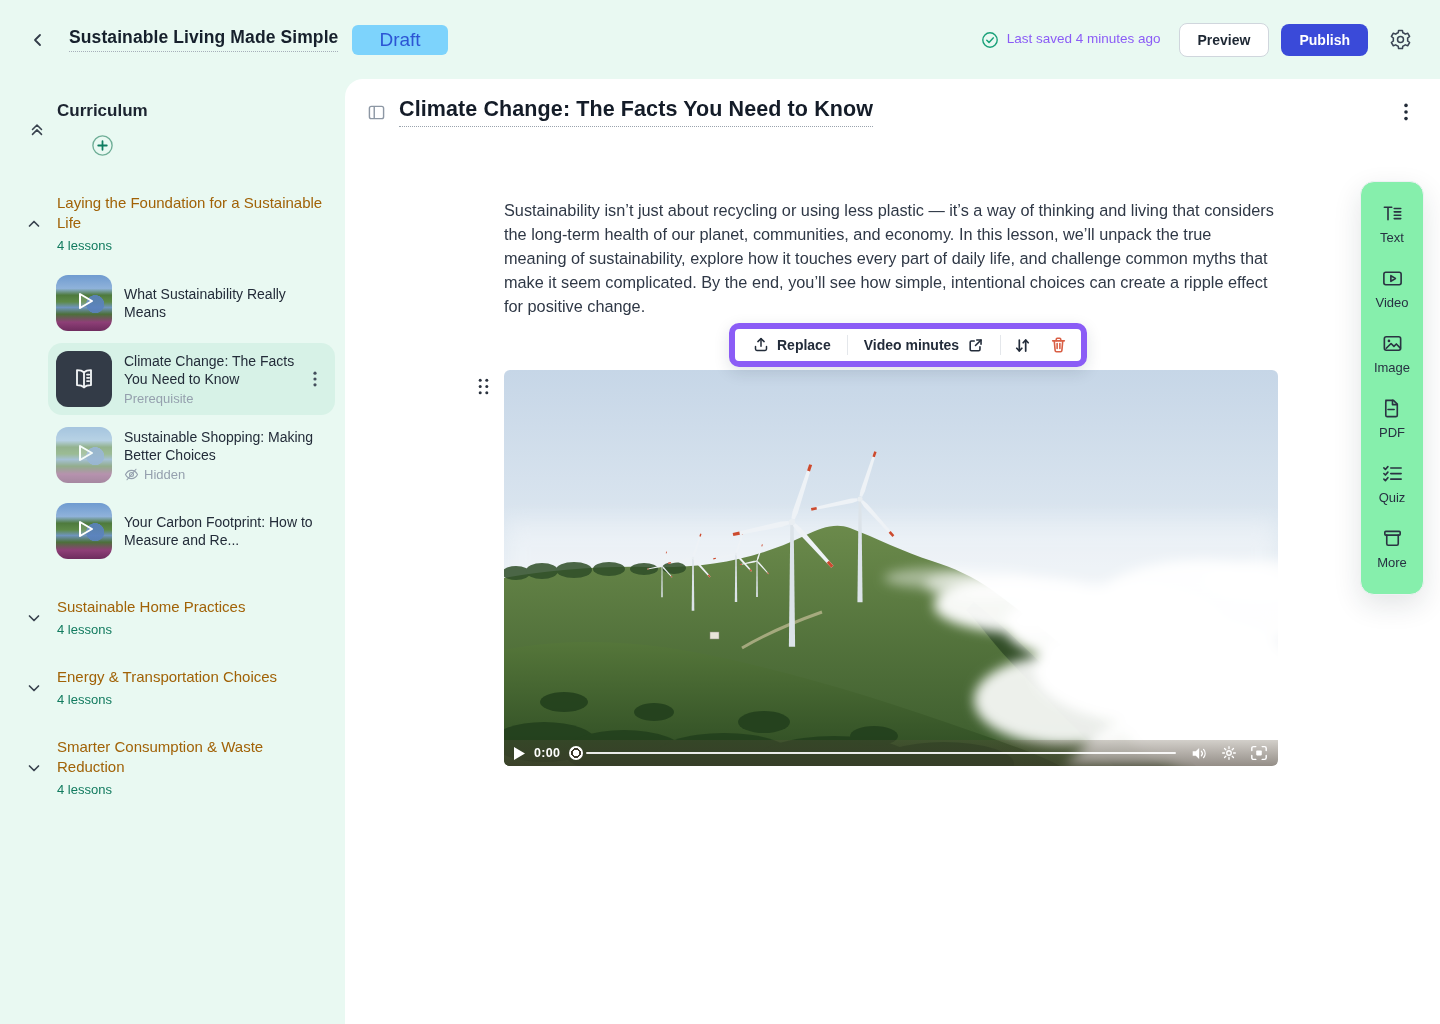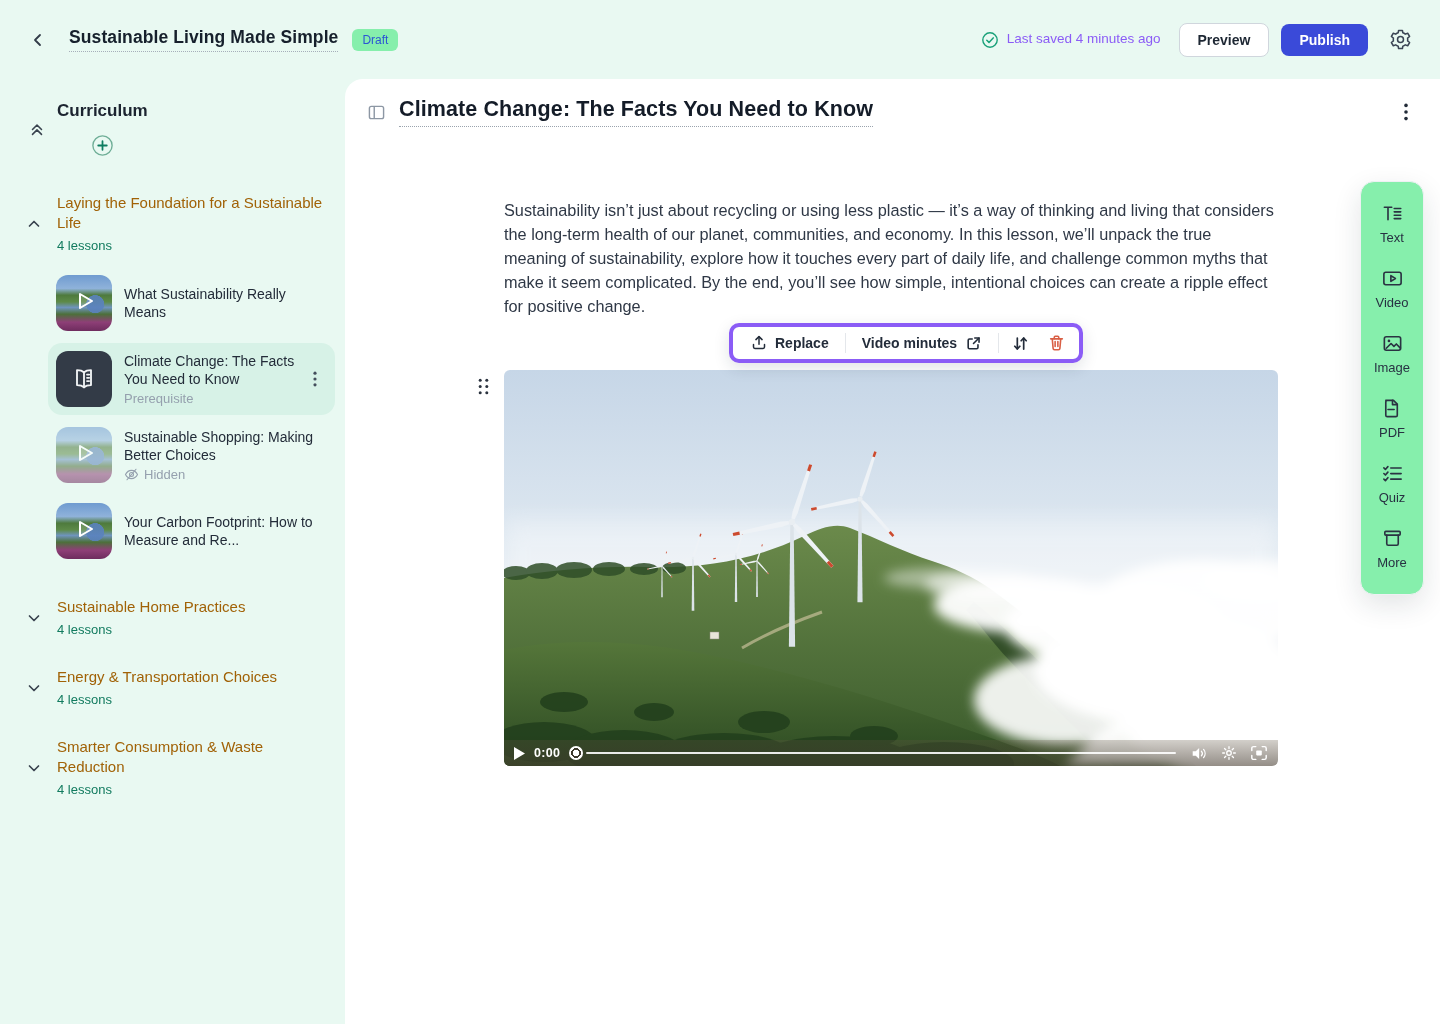--- a/index.html
+++ b/index.html
@@ -13,22 +13,22 @@
   button { font-family: inherit; background:none; border:none; cursor:pointer; }
 
   
   .app-header { height:79px; display:flex; align-items:center; padding:0 24px; }
   .back-btn { width:28px; height:28px; display:flex; align-items:center; justify-content:center; }
   .course-title {
     margin-left:17px; font-size:17.5px; font-weight:700; letter-spacing:.1px;
     border-bottom:1.5px dotted #a6afba; padding-bottom:3px; cursor:text; color:#16202c;
   }
   .draft-badge {
-    margin-left:14px; background:#86efac; color:#2c55d4; font-size:12px; font-weight:500;
-    border-radius:6px; padding:4px 10px;
+    margin-left:14px; background:#7dd3fc; color:#2c55d4; font-size:19px; font-weight:500;
+    border-radius:6px; padding:4px 27px;
   }
   .header-spacer { flex:1; }
   .saved-status { display:flex; align-items:flex-start; gap:8px; color:#8b5cf6; font-size:13.5px; }
   .btn { border-radius:8px; padding:8px 18px; font-size:14px; font-weight:600; }
   .btn-preview { margin-left:18px; background:#fff; border:1px solid #d0d6dd; color:#1d2733; }
   .btn-publish { margin-left:12px; background:#3a4ad9; color:#fff; }
   .gear-btn { margin-left:16px; width:32px; height:32px; display:flex; align-items:center; justify-content:center; }
 
   
   .sidebar { position:absolute; left:0; top:79px; width:345px; bottom:0; overflow:hidden; }
@@ -80,21 +80,21 @@
   }
   .content-kebab { width:28px; height:28px; display:flex; align-items:center; justify-content:center; }
 
   .body-paragraph {
     position:absolute; left:159px; top:119px; width:774px;
     font-size:16.3px; line-height:24px; color:#2f3846; cursor:text;
   }
 
   .float-toolbar {
     position:absolute; top:244px; left:384px; height:37px; z-index:3;
-    background:#fff; border:4px solid #8b5cf6; border-radius:10px;
+    background:#fff; border:6px solid #8b5cf6; border-radius:10px;
     box-shadow:0 5px 16px rgba(25,39,52,.13);
     display:flex; align-items:center; padding:16px 8px; gap:6px;
   }
   .tb-btn { display:flex; align-items:center; gap:8px; padding:6px 10px; border-radius:7px; font-size:14px; font-weight:600; color:#232c3a; }
   .tb-divider { width:1px; height:20px; background:#e4e7eb; }
   .tb-icon-btn { width:30px; height:28px; display:flex; align-items:center; justify-content:center; border-radius:7px; }
 
   .drag-handle { position:absolute; left:130px; top:297px; width:16px; height:20px; cursor:grab; display:flex; align-items:center; justify-content:center; }
 
   .video-block { position:absolute; left:159px; top:291px; width:774px; height:396px; border-radius:6px; overflow:hidden; cursor:pointer; }

